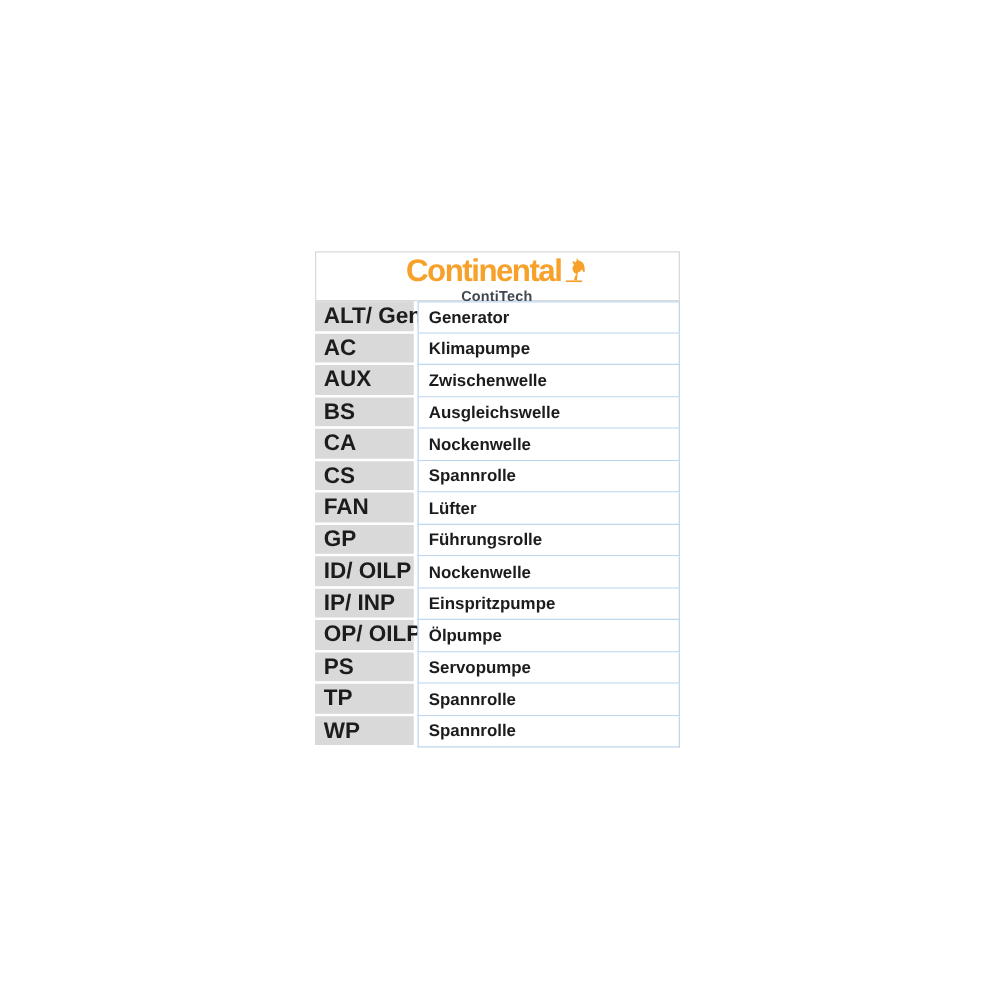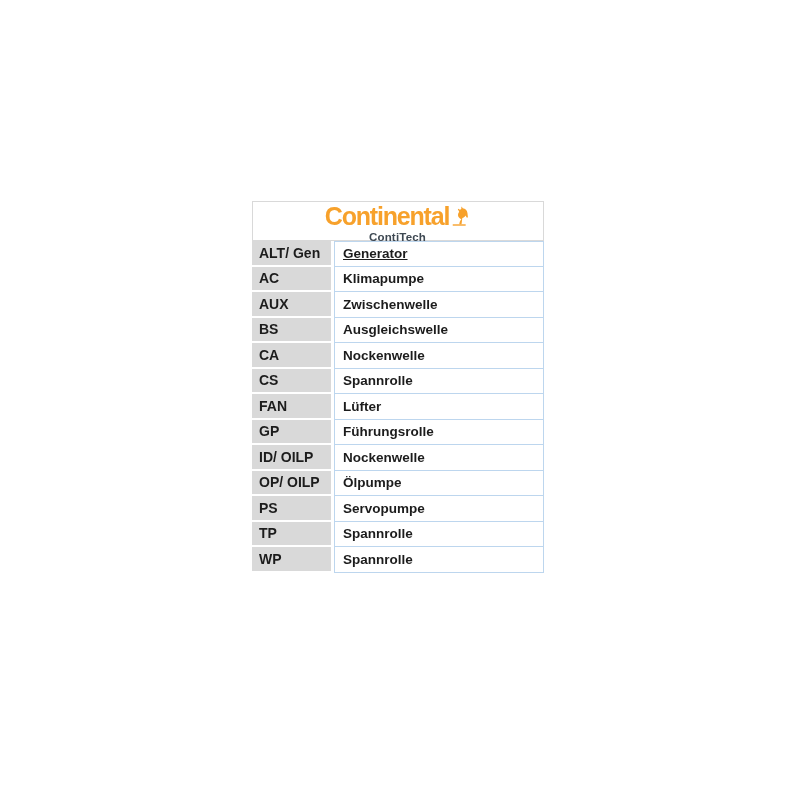--- a/index.html
+++ b/index.html
@@ -61,41 +61,41 @@
   }
   .abbr {
     box-sizing: border-box;
     width: 79px;
     height: 23.5px;
     background: #d9d9d9;
     display: flex;
     align-items: center;
     padding-left: 7px;
     font-weight: bold;
-    font-size: 14px;
+    font-size: 18px;
     color: #1c1c1c;
     white-space: nowrap;
   }
   .desc {
     box-sizing: border-box;
     flex: 1;
     margin-left: 3px;
     background: #ffffff;
     border-bottom: 1px solid #bdd6ee;
     border-right: 1px solid #bdd6ee;
     border-left: 1px solid #bdd6ee;
     display: flex;
     align-items: center;
     padding-left: 8px;
     font-weight: bold;
     font-size: 13.5px;
     color: #1c1c1c;
     white-space: nowrap;
   }
-  .row:first-child .desc { border-top: 1px solid #bdd6ee; text-decoration: underline; }
+  .row:first-child .desc { border-top: 1px solid #bdd6ee; }
 </style>
 </head>
 <body>
 
 <div class="stage">
   <div class="card">
 
     <div class="header">
       <div class="logo">
         <span class="wordmark">Continental</span>
@@ -140,20 +140,24 @@
       </div>
       <div class="row">
         <div class="abbr">GP</div>
         <div class="desc">Führungsrolle</div>
       </div>
       <div class="row">
         <div class="abbr">ID/ OILP</div>
         <div class="desc">Nockenwelle</div>
       </div>
       <div class="row">
+        <div class="abbr">IP/ INP</div>
+        <div class="desc">Einspritzpumpe</div>
+      </div>
+      <div class="row">
         <div class="abbr">OP/ OILP</div>
         <div class="desc">Ölpumpe</div>
       </div>
       <div class="row">
         <div class="abbr">PS</div>
         <div class="desc">Servopumpe</div>
       </div>
       <div class="row">
         <div class="abbr">TP</div>
         <div class="desc">Spannrolle</div>

